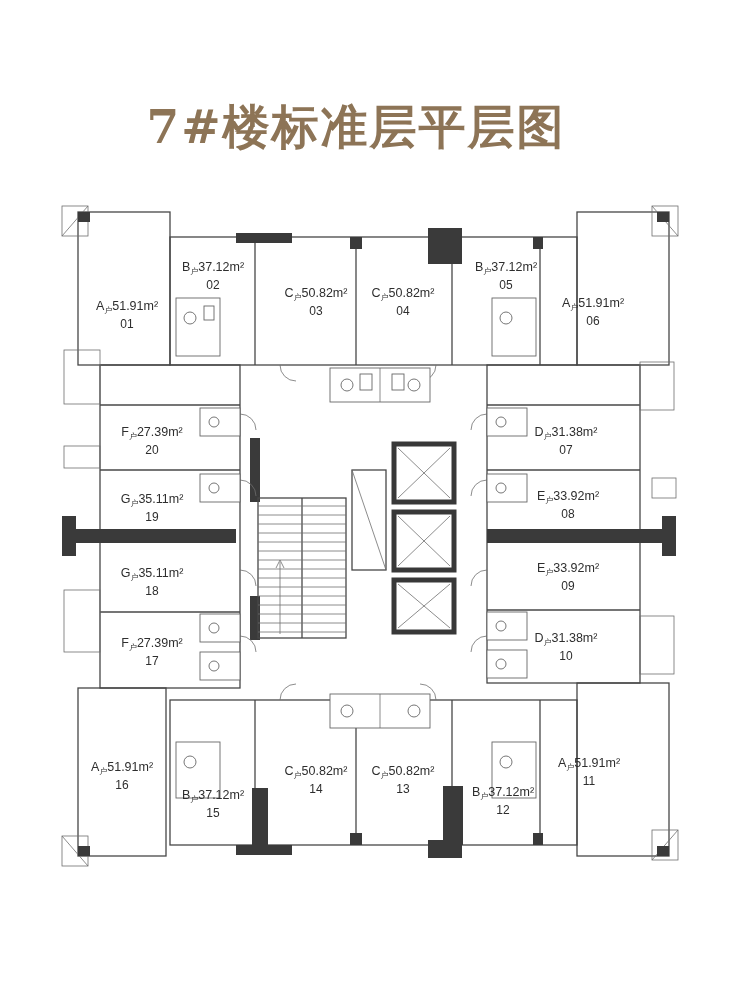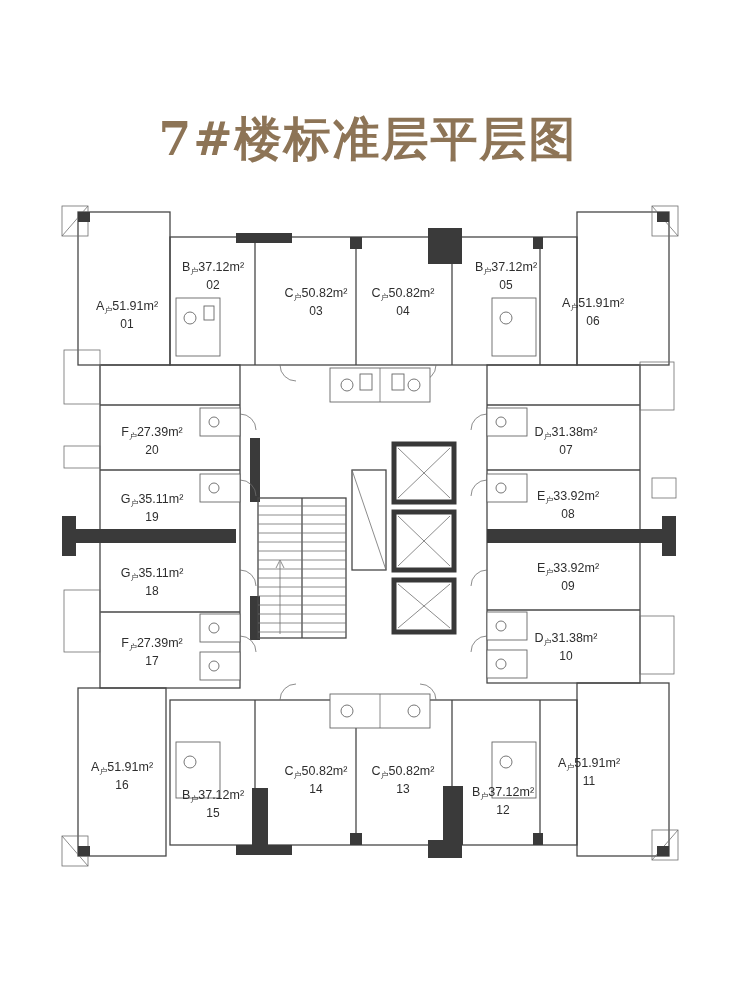--- a/index.html
+++ b/index.html
@@ -1,18 +1,18 @@
 <!DOCTYPE html>
 <html><head>
 <meta charset="utf-8">
 <style>
   html,body{margin:0;padding:0;background:#fff;}
   .page{position:relative;width:740px;height:995px;background:#ffffff;overflow:hidden;
         font-family:"Liberation Sans",sans-serif;}
-  .title{position:absolute;top:96px;left:0;width:712px;margin:12px;text-align:center;
+  .title{position:absolute;top:96px;left:0;width:712px;margin:0;text-align:center;
          font-family:"DejaVu Serif","Liberation Serif",serif;font-weight:bold;
          font-size:47px;letter-spacing:2px;color:#8d7456;}
   svg{position:absolute;left:0;top:0;}
   .w{stroke:#474747;stroke-width:1.3;fill:none;}
   .thin{stroke:#6e6e6e;stroke-width:0.8;fill:none;}
   .solid{fill:#3a3a3a;stroke:none;}
   .shaft{stroke:#383838;stroke-width:5;fill:#ffffff;}
   .fix{stroke:#666;stroke-width:0.9;fill:#ffffff;}
   text{font-family:"Liberation Sans",sans-serif;font-size:12.5px;fill:#2e2e2e;}
   .ulabel{text-anchor:middle;}

